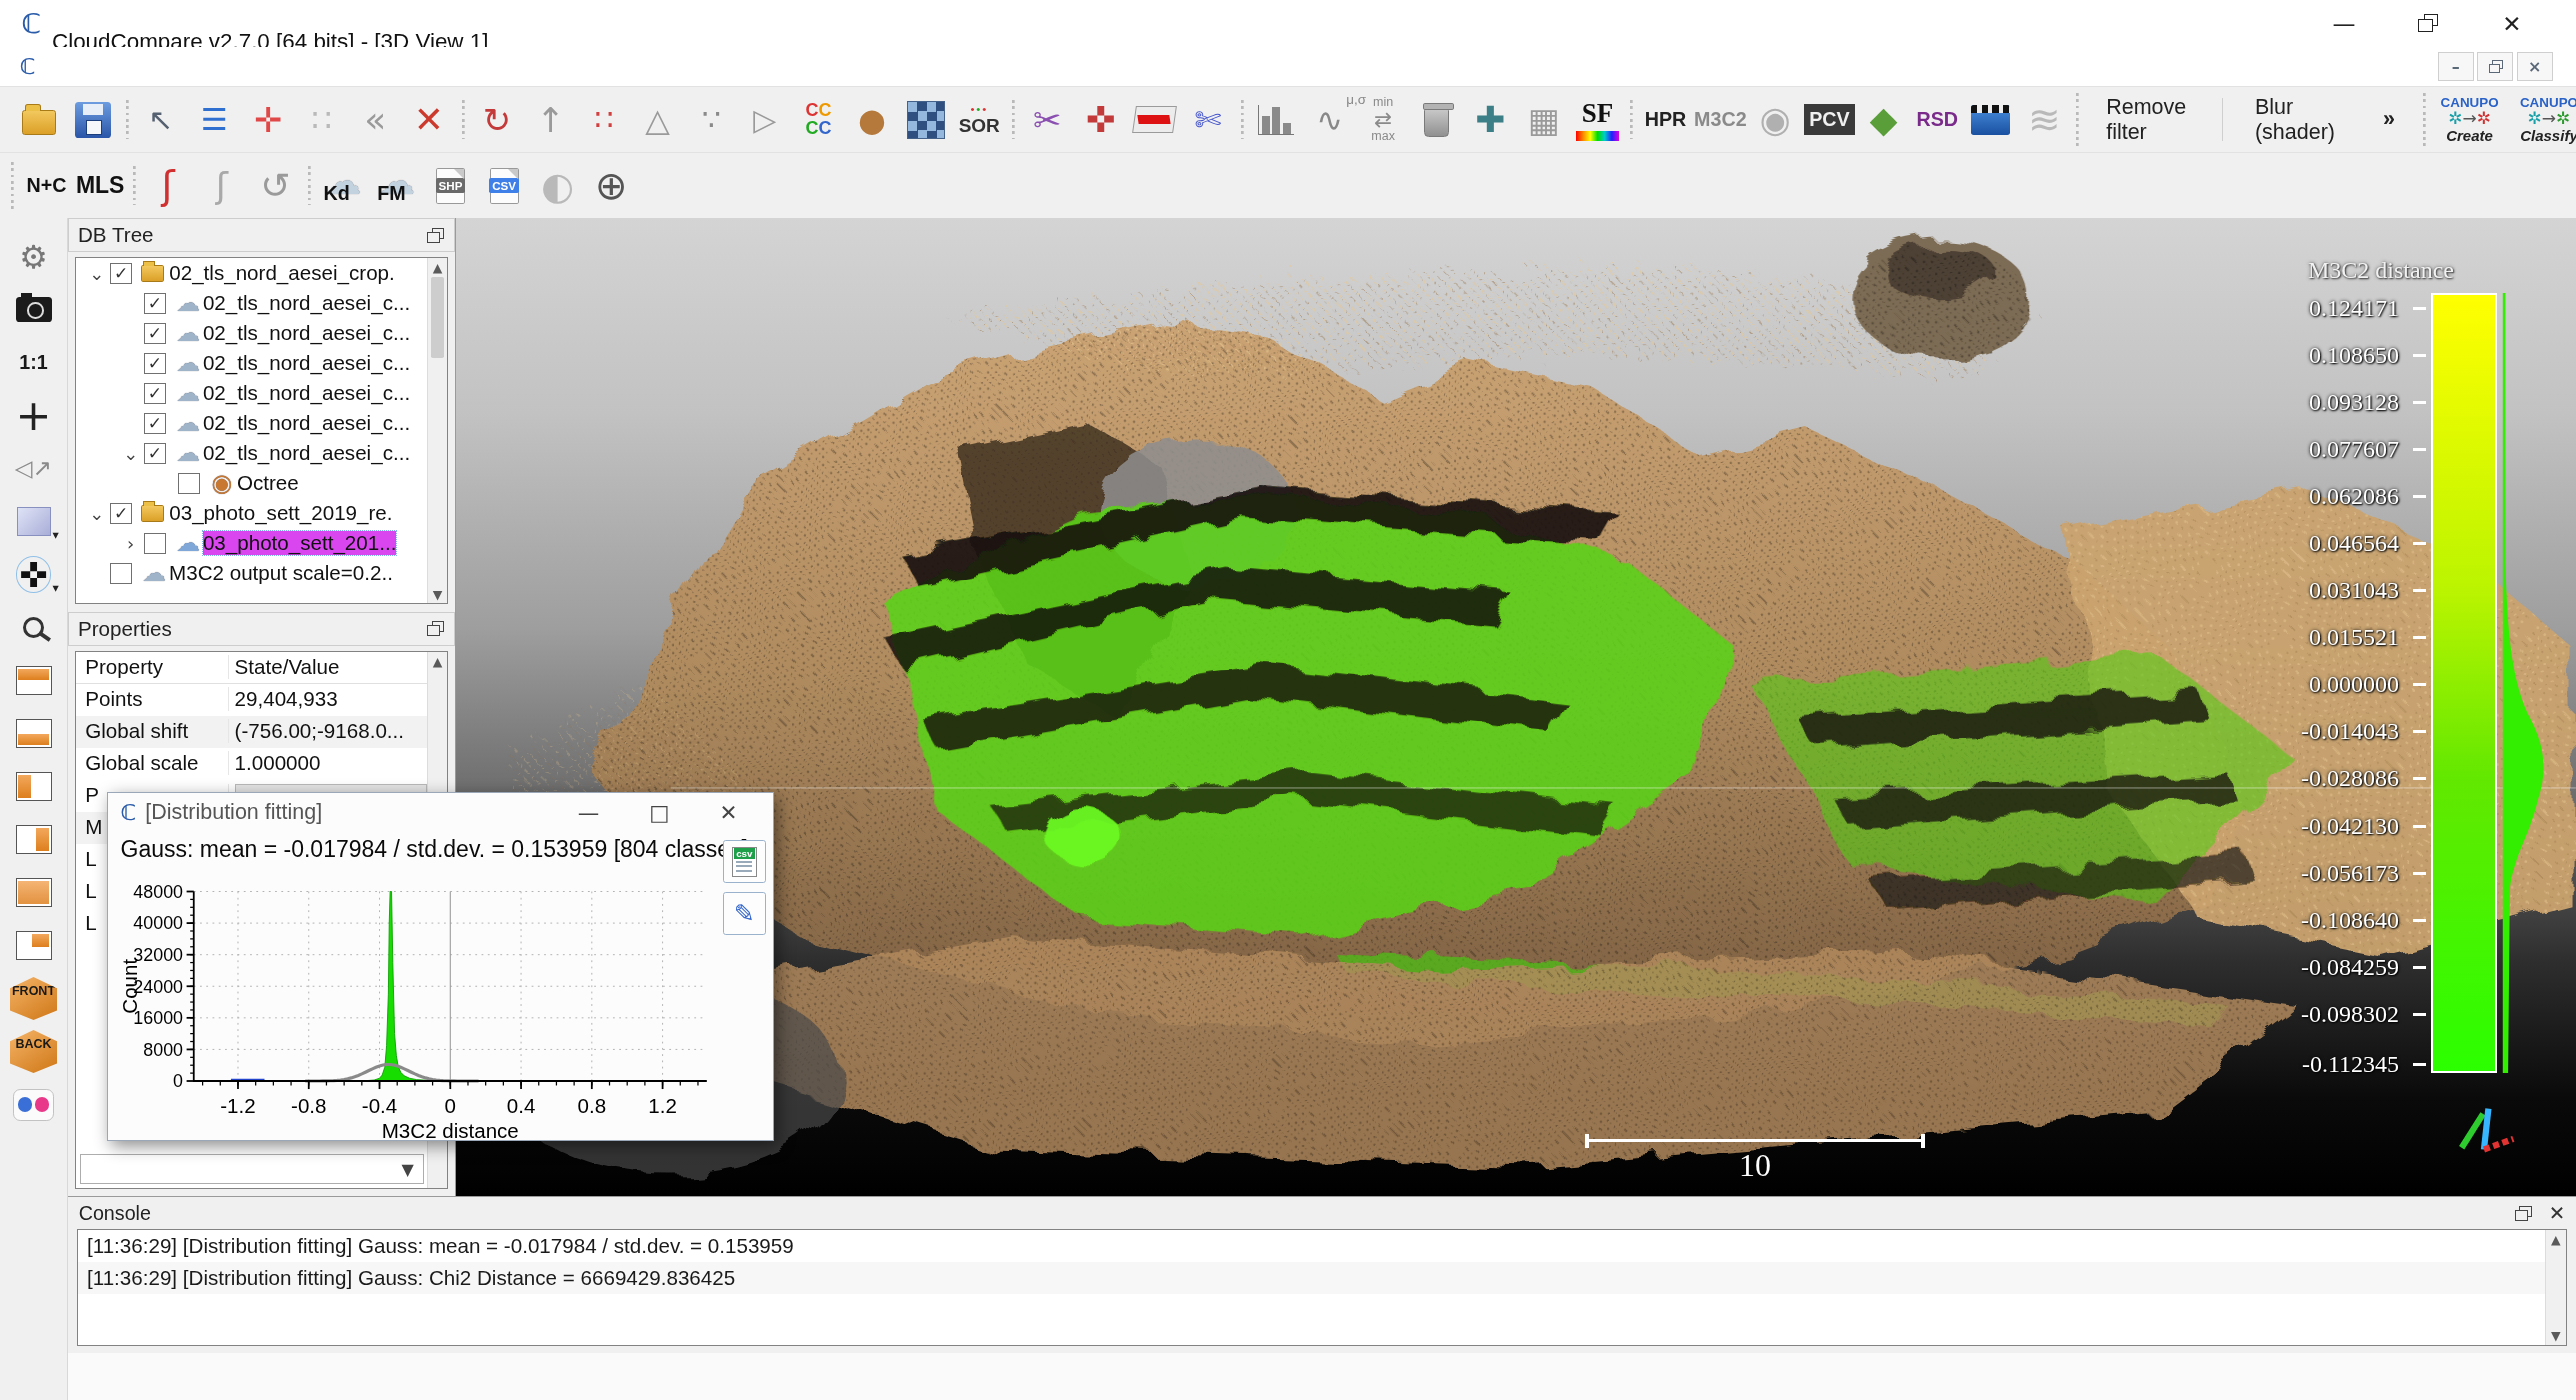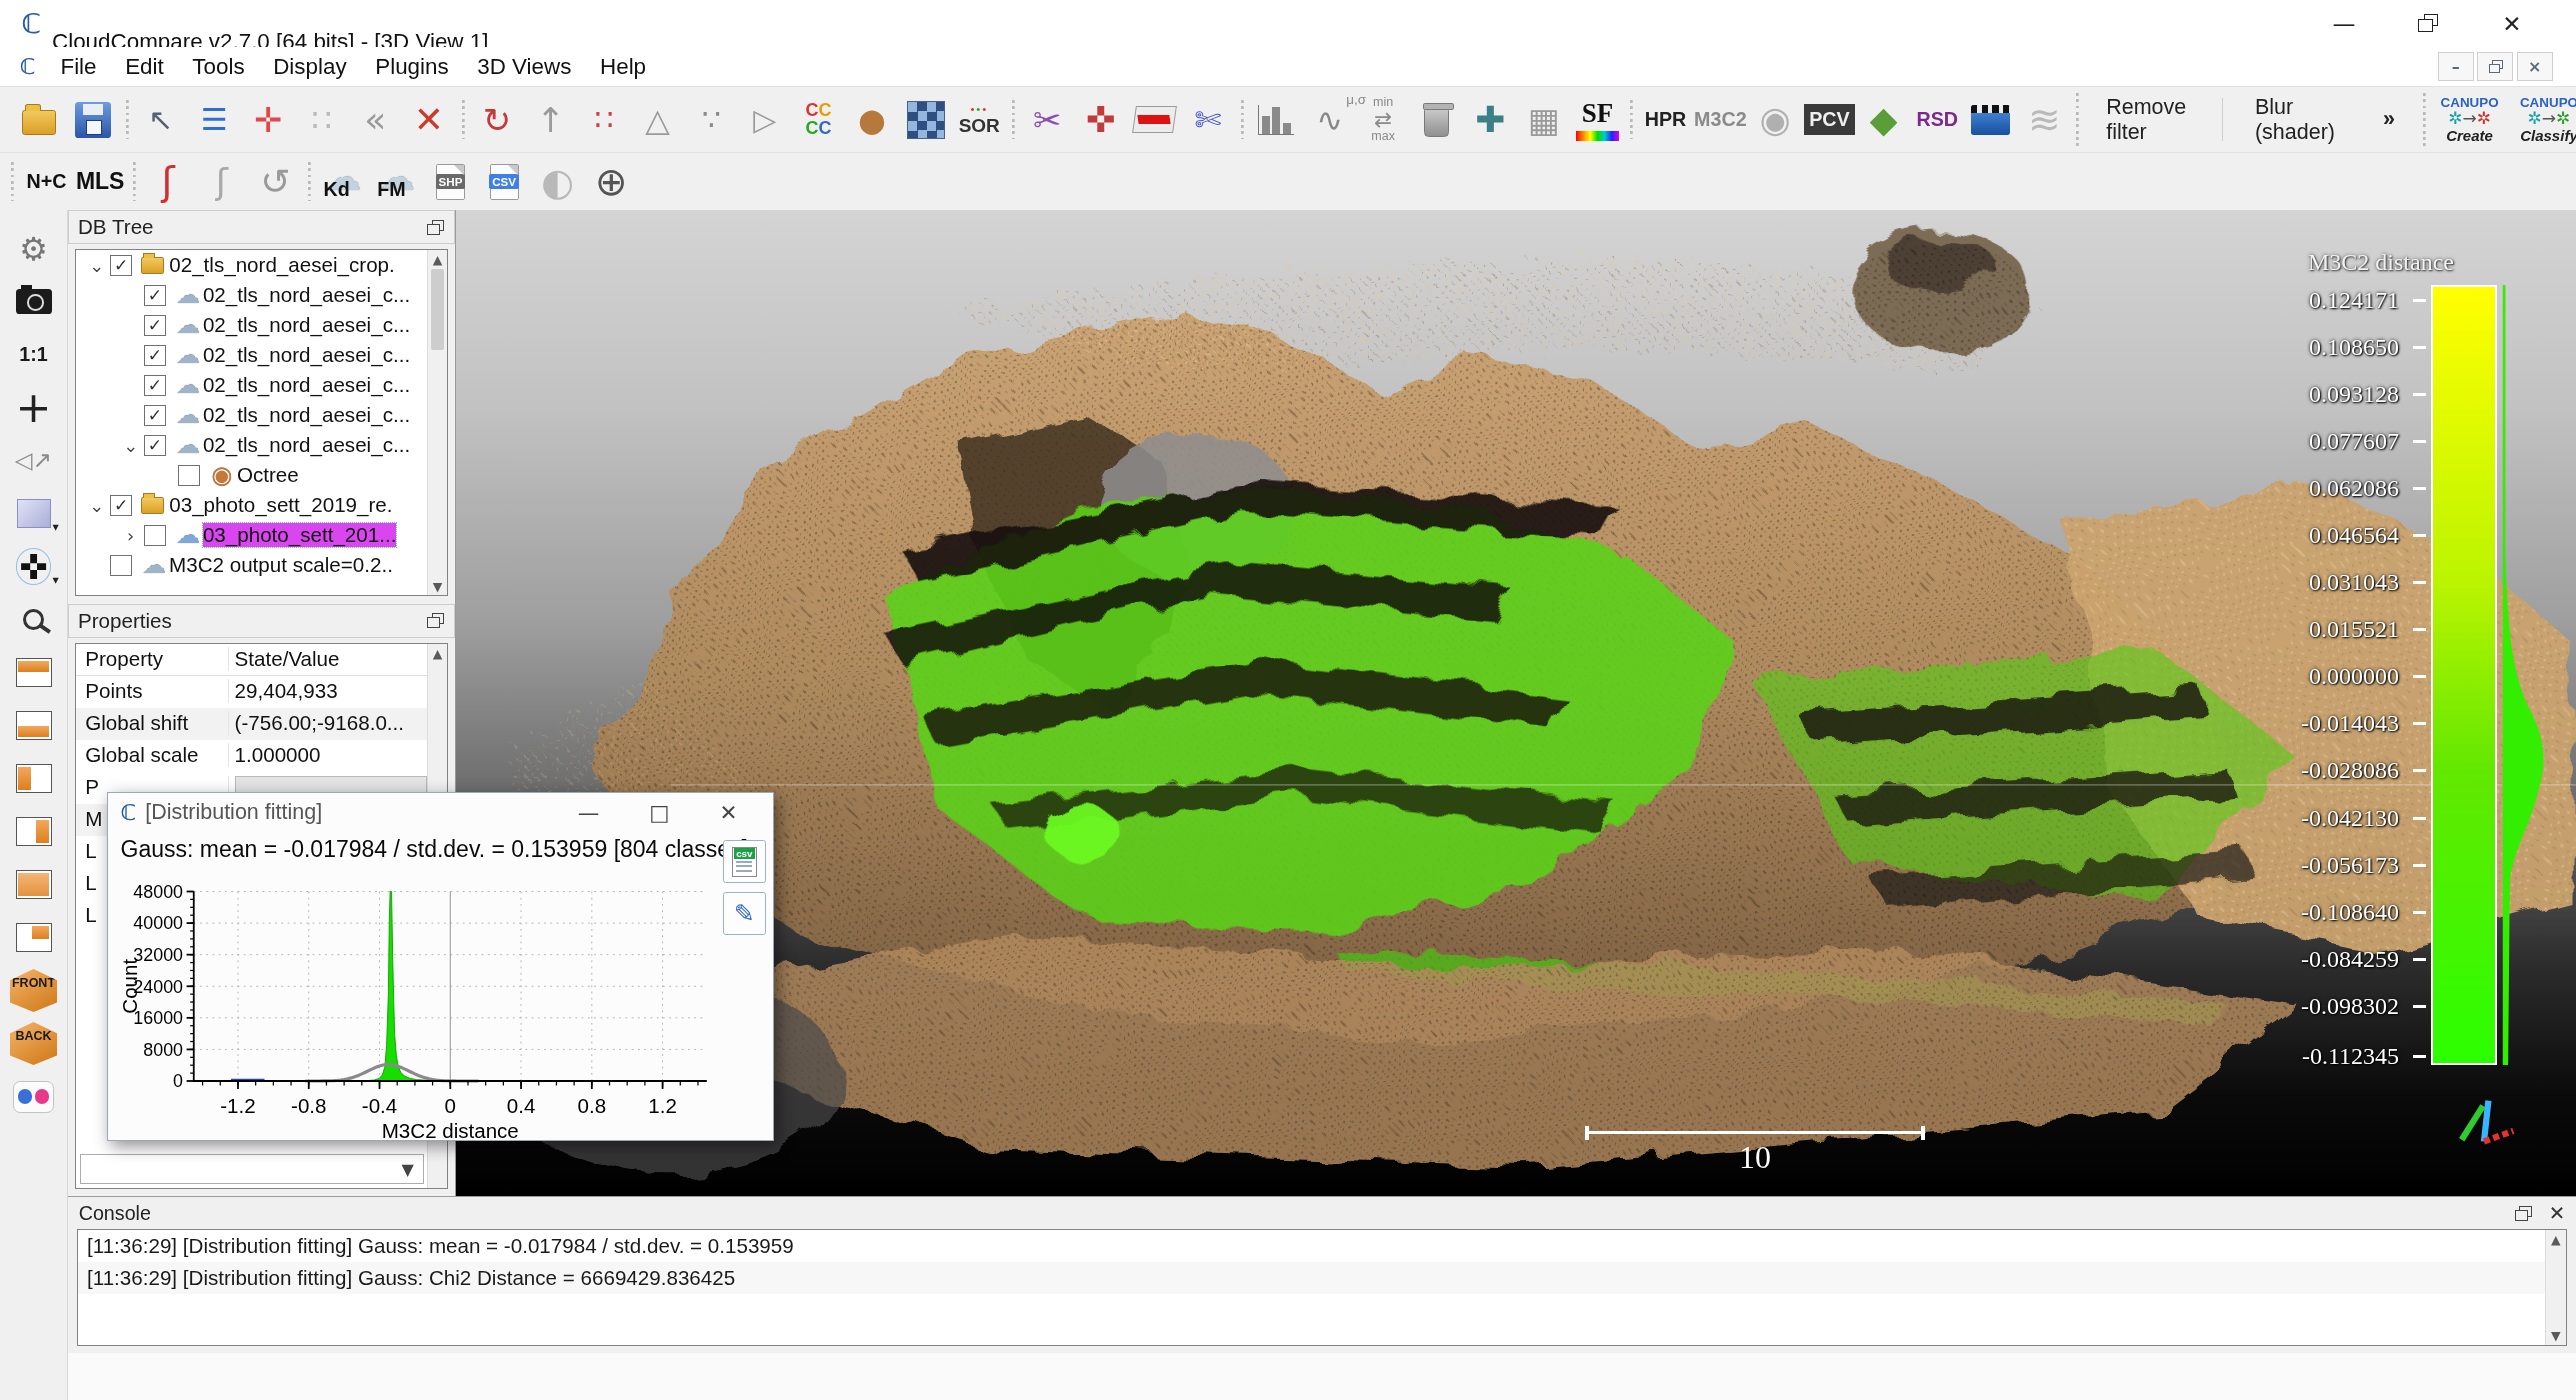--- a/index.html
+++ b/index.html
@@ -23,21 +23,21 @@
   .mdi-controls { margin-left:auto; display:flex; gap:3.6px; padding-right:16px; }
   .mdi-btn { width:36px; height:29px; border:0.9px solid #cfcfcf; background:#f7f7f7; color:#5a6878;
     display:flex; align-items:center; justify-content:center; font-size:16px; font-weight:bold; font-family:"DejaVu Sans",sans-serif; }
   .ic-restore-sm { position:relative; width:13.4px; height:12.5px; display:inline-block; }
   .ic-restore-sm::after { content:""; position:absolute; left:3.6px; top:0; width:9px; height:7.2px; border:1.8px solid #5a6878; }
   .ic-restore-sm::before { content:""; position:absolute; left:0; bottom:0; width:9px; height:7.2px; border:1.8px solid #5a6878; background:#f7f7f7; z-index:1; }
 
   
   .toolbar { background:#f0f0f0; display:flex; align-items:center; padding:1.8px 5.4px; border-top:0.9px solid #e2e2e2; flex:0 0 auto; }
   .toolbar1 { height:66px; }
-  .toolbar2 { height:58px; }
+  .toolbar2 { height:66px; }
   .tb-handle { width:7.2px; align-self:stretch; margin:7.2px 3.6px;
     background-image:repeating-linear-gradient(#b9b9b9 0 2.7px, transparent 2.7px 6.3px); background-size:2.7px 100%; background-repeat:no-repeat; background-position:center; }
   .tb-btn { min-width:50px; height:54px; display:flex; align-items:center; justify-content:center;
     flex-direction:column; margin:0 1.8px; border-radius:3.6px; position:relative; }
   .tb-sep { width:1.8px; height:43px; background:#cfcfcf; margin:0 9px; }
   .glyph { font-family:"DejaVu Sans",sans-serif; line-height:1; }
   .tb-text { font-weight:bold; text-align:center; line-height:1.0; white-space:pre-line; }
   .caret { position:absolute; right:1.8px; bottom:1.8px; font-size:12.5px; color:#222; font-family:"DejaVu Sans",sans-serif; }
 
   .ic-folder { width:34px; height:25px; background:linear-gradient(#f2c85e,#dba027); border:0.9px solid #a87b18; border-radius:2.7px; position:relative; margin-top:5.4px; }
@@ -183,29 +183,20 @@
     <span class="title-text">CloudCompare v2.7.0 [64 bits] - [3D View 1]</span>
     <div class="win-controls">
       <span class="win-btn">—</span>
       <span class="win-btn"><span class="ic-restore"></span></span>
       <span class="win-btn">✕</span>
     </div>
   </div>
 
   <div class="menubar">
     <span class="cc-logo" style="font-size:21.5px">ℂ</span>
-    <div id="menu-items" style="display:flex">
-        <span class="menu-item">File</span>
-        <span class="menu-item">Edit</span>
-        <span class="menu-item">Tools</span>
-        <span class="menu-item">Display</span>
-        <span class="menu-item">Plugins</span>
-        <span class="menu-item">3D Views</span>
-        <span class="menu-item">Help</span>
-      </div>
     <div class="mdi-controls">
       <span class="mdi-btn">–</span>
       <span class="mdi-btn">
           <span class="ic-restore-sm"></span>
         </span>
       <span class="mdi-btn">×</span>
     </div>
   </div>
 
   <div class="toolbar toolbar1">

